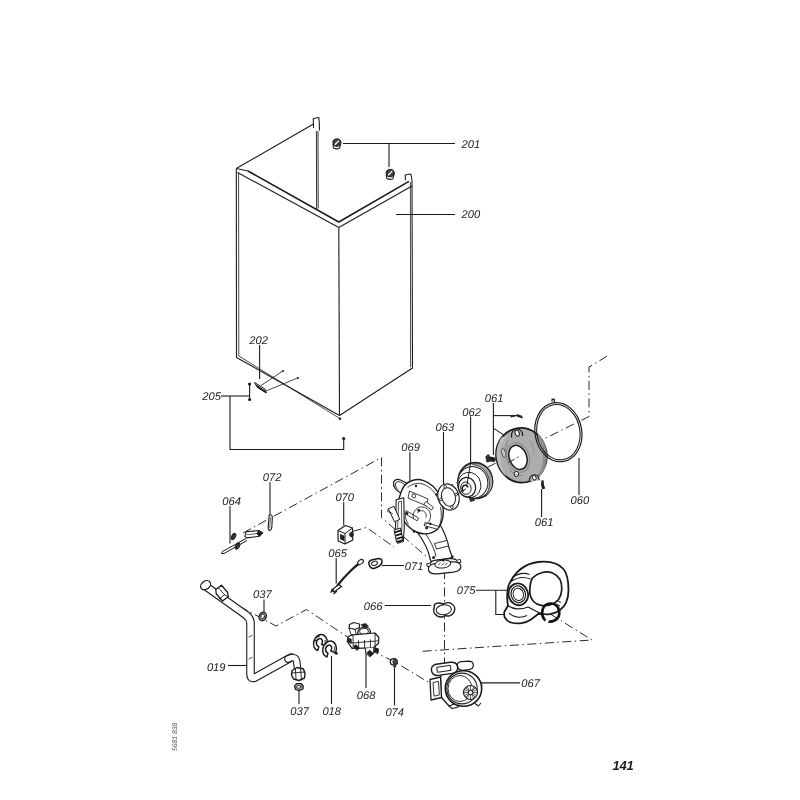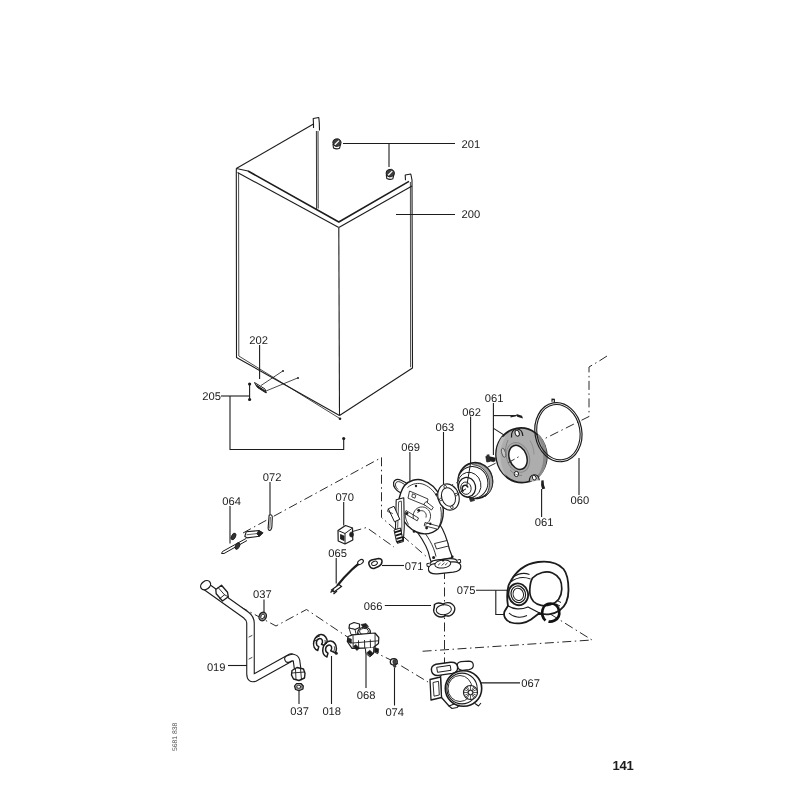--- a/index.html
+++ b/index.html
@@ -1,17 +1,17 @@
 <!DOCTYPE html>
 <html><head>
 <meta charset="utf-8">
 <style>
 html,body{margin:0;padding:0;background:#fff;}
 #page{position:relative;width:651px;height:800px;background:#fff;overflow:hidden;
-font-family:"Liberation Sans", sans-serif;}
+font-family:"Liberation Sans", sans-serif;font-style:italic;}
 svg{position:absolute;left:0;top:0;}
 .lbl{font-family:"Liberation Sans", sans-serif;font-size:11.2px;fill:#1c1c1c;
 -webkit-font-smoothing:antialiased;text-rendering:geometricPrecision;opacity:0.999;}
 </style>
 </head>
 <body>
 <div id="page">
 <svg width="800" height="800" viewBox="0 0 800 800">
 <rect width="800" height="800" fill="#ffffff"></rect>
 

